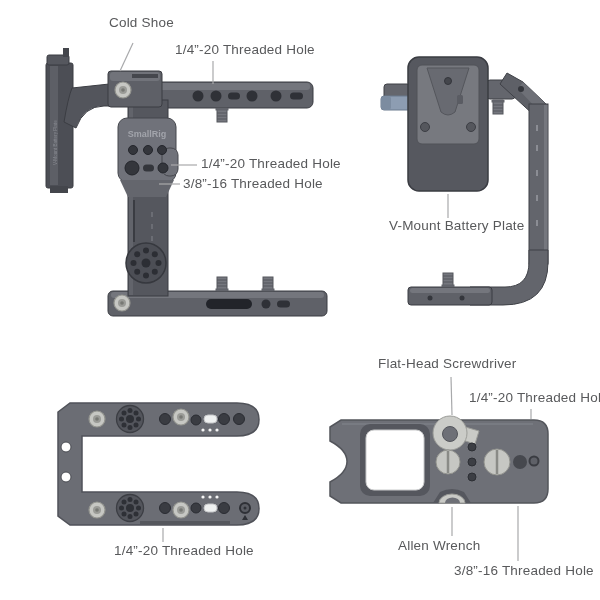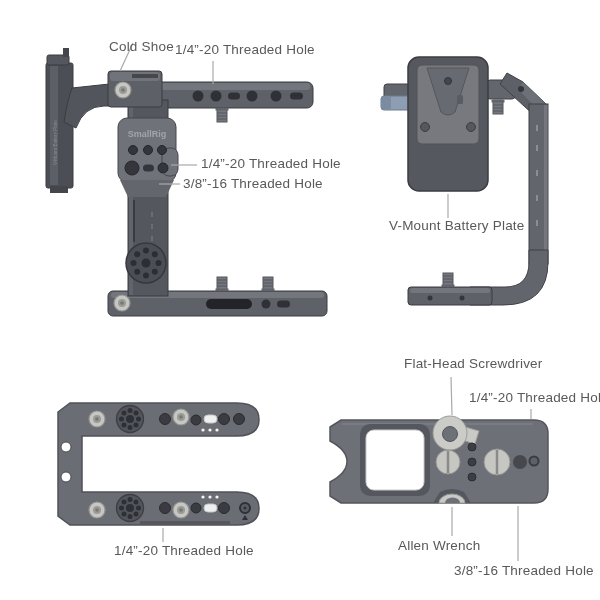--- a/index.html
+++ b/index.html
@@ -246,23 +246,23 @@
       </g>
       <g stroke="#a8a9ab" stroke-width="1.2">
         <line x1="451" y1="377" x2="452" y2="415"></line>
         <line x1="531" y1="409" x2="531" y2="419"></line>
         <line x1="452" y1="507" x2="452" y2="536"></line>
         <line x1="518" y1="506" x2="518" y2="561"></line>
       </g>
     </g>
   </svg>
 
-  <div class="label" style="left:109px;top:40px">Cold Shoe</div>
+  <div class="label" style="left:109px;top:16px">Cold Shoe</div>
   <div class="label" style="left:175px;top:43px">1/4”-20 Threaded Hole</div>
   <div class="label" style="left:201px;top:157px">1/4”-20 Threaded Hole</div>
   <div class="label" style="left:183px;top:177px">3/8”-16 Threaded Hole</div>
   <div class="label" style="left:389px;top:219px">V-Mount Battery Plate</div>
   <div class="label" style="left:114px;top:544px">1/4”-20 Threaded Hole</div>
-  <div class="label" style="left:404px;top:357px">Flat-Head Screwdriver</div>
+  <div class="label" style="left:378px;top:357px">Flat-Head Screwdriver</div>
   <div class="label" style="left:469px;top:391px">1/4”-20 Threaded Hole</div>
   <div class="label" style="left:398px;top:539px">Allen Wrench</div>
   <div class="label" style="left:454px;top:564px">3/8”-16 Threaded Hole</div>
 </div>
 
 </body></html>

